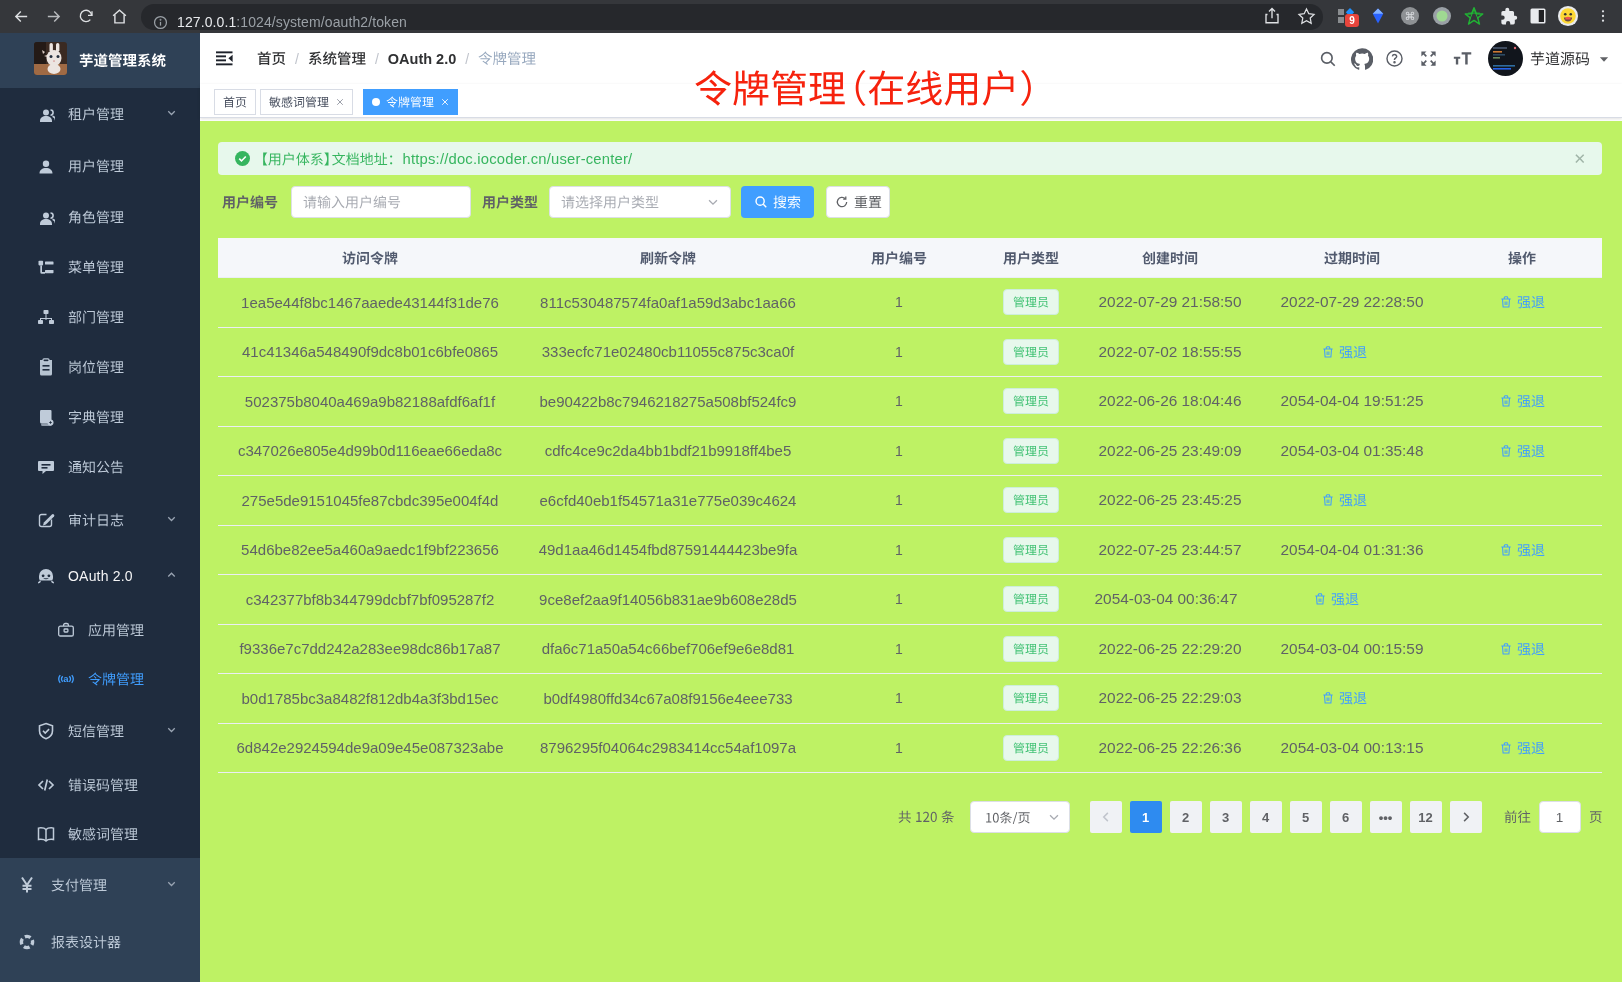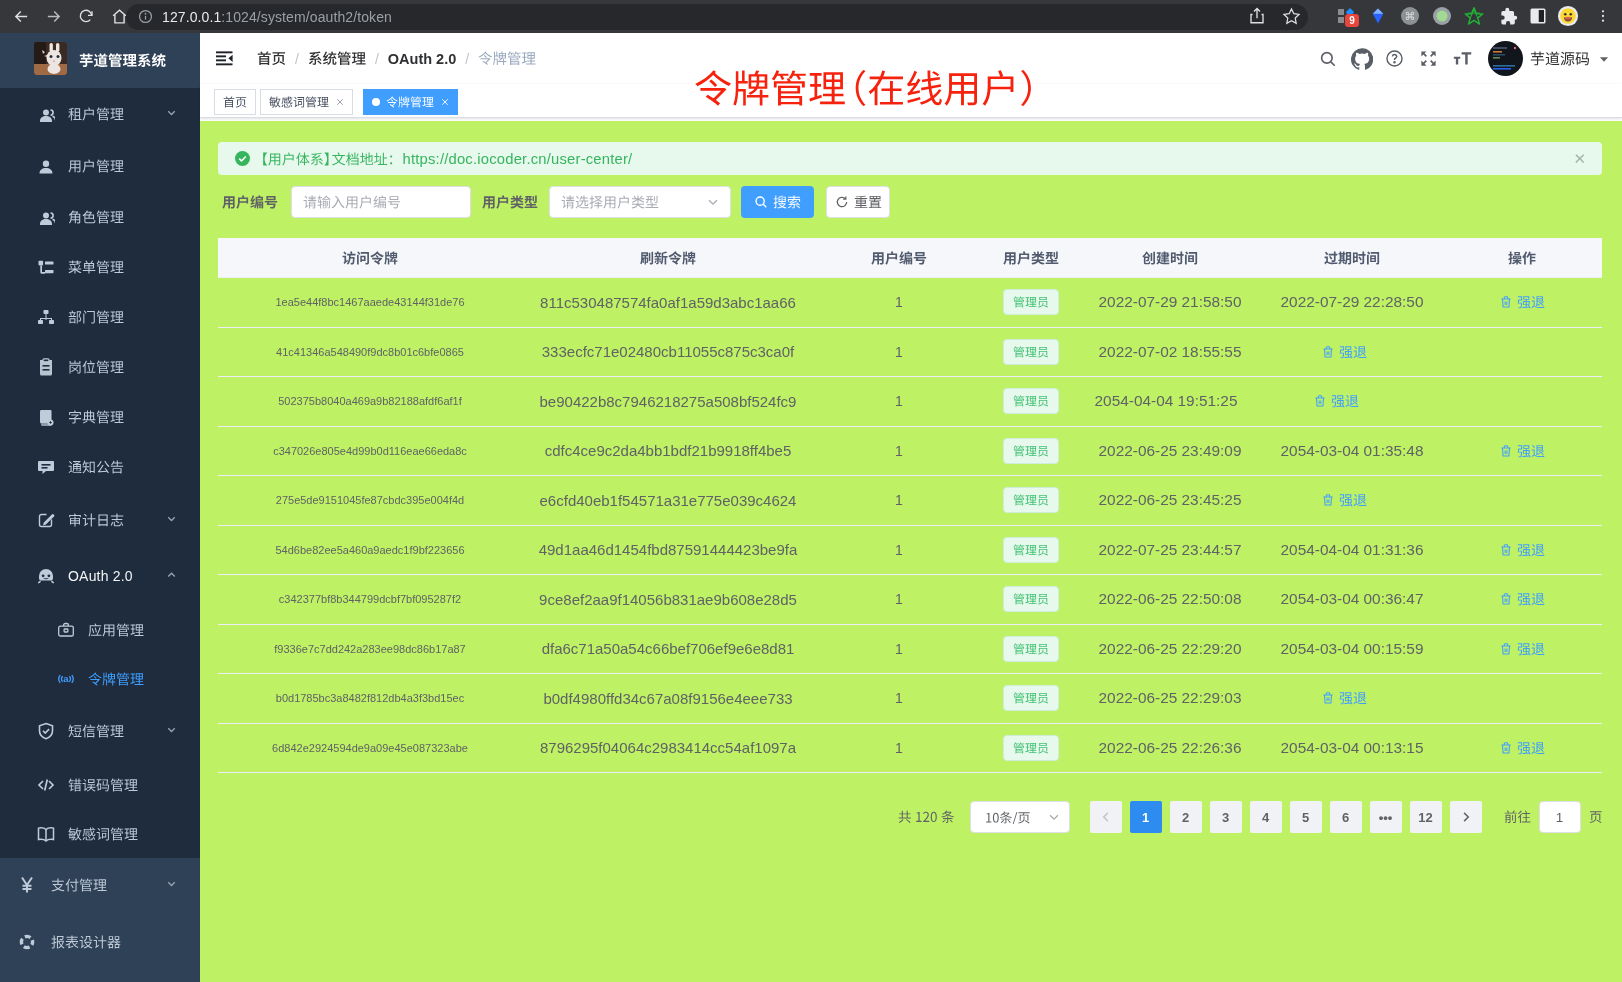--- a/index.html
+++ b/index.html
@@ -2,21 +2,21 @@
 <html><head><meta charset="utf-8"><style>
 *{margin:0;padding:0;box-sizing:border-box}
 html,body{width:1622px;height:982px;overflow:hidden;background:#fff;
  font-family:"Liberation Sans",sans-serif;-webkit-font-smoothing:antialiased}
 .abs{position:absolute}
 .cj{display:block}
 .row{display:flex;align-items:center}
 
 #chrome{position:absolute;left:0;top:0;width:1622px;height:33px;background:#35373b}
 #chrome .nico{position:absolute;top:5px;width:22px;height:22px;display:flex;align-items:center;justify-content:center}
-#pill{position:absolute;left:126px;top:3.5px;width:1182px;height:26px;border-radius:13px;background:#26282c;display:flex;align-items:center}
+#pill{position:absolute;left:141px;top:3.5px;width:1182px;height:26px;border-radius:13px;background:#26282c;display:flex;align-items:flex-end}
 #pill .url{font-size:14px;color:#e8eaed;letter-spacing:.1px}
 #pill .url .dim{color:#9aa0a6}
 
 #sidebar{position:absolute;left:0;top:33px;width:200px;height:949px;background:#2f4156}
 #menubg{position:absolute;left:0;top:55px;width:200px;height:770px;background:#1f2c3e}
 #logo{position:absolute;left:0;top:0;width:200px;height:55px;display:flex;align-items:center}
 .mi{position:absolute;left:0;width:200px;display:flex;align-items:center}
 .mi .ic{position:absolute;left:37px;width:18px;height:18px;display:flex;align-items:center;justify-content:center}
 .mi .tx{position:absolute;left:68px}
 .mi .ar{position:absolute;right:22px}
@@ -37,21 +37,21 @@
 #alert .close{position:absolute;right:16px;color:#a0b5a8;font-size:15px}
 .lbl{display:flex;align-items:center}
 .inp{position:absolute;height:32px;background:#fff;border:1px solid #dcdfe6;border-radius:4px;display:flex;align-items:center;padding:0 11px}
 .btn{position:absolute;height:32px;border-radius:4px;display:flex;align-items:center;justify-content:center}
 
 #table{position:absolute;left:18px;top:117px;width:1384px}
 .tr{display:flex;width:1384px;border-bottom:1px solid #ebeef5}
 .th{background:#f5f7fa;height:40px}
 .td{height:49.5px}
 .cell{display:flex;align-items:center;justify-content:center;font-size:14px;color:#606266}
-.c1{width:304px;font-size:11px}.c2{width:292px;font-size:15px}.c3{width:170px}.c4{width:93px}.c5{width:186px;font-size:15.4px}.c6{width:178px;font-size:15.4px}.c7{width:161px}
+.c1{width:304px;font-size:15px}.c2{width:292px;font-size:15px}.c3{width:170px}.c4{width:93px}.c5{width:186px;font-size:15.4px}.c6{width:178px;font-size:15.4px}.c7{width:161px}
 .tagx{display:flex;align-items:center;justify-content:center;height:26px;padding:0 9px;background:#e7f8ec;border:1px solid #cdeedb;border-radius:4px}
 .ql{display:flex;align-items:center;color:#409eff}
 
 #pager{position:absolute;left:0;top:680px;width:1402px;height:32px;display:flex;align-items:center;justify-content:flex-end}
 .pbtn{min-width:32px;height:32px;border-radius:2px;background:#f0f2f5;margin-left:8px;display:flex;align-items:center;justify-content:center;font-size:13px;color:#606266;font-weight:bold}
 .pbtn.on{background:#2e8bf0;color:#fff}
 #redtitle{position:absolute;left:694px;top:69px;z-index:50}
 </style></head>
 <body>
 <svg width="0" height="0" style="position:absolute">
@@ -949,20 +949,21 @@
         <div class="cell c3">1</div>
         <div class="cell c4">
           <div class="tagx">
             <svg class="cj" width="36.0" height="12" viewBox="0 -880 3000 1000" fill="#40c173">
               <use href="#gr7ba1" x="0"></use>
               <use href="#gr7406" x="1000"></use>
               <use href="#gr5458" x="2000"></use>
             </svg>
           </div>
         </div>
+        <div class="cell c5">2022-06-26 18:04:46</div>
         <div class="cell c6">2054-04-04 19:51:25</div>
         <div class="cell c7">
           <span class="ql">
             <svg style="margin-right:4px" width="14" height="14" viewBox="0 0 24 24" fill="none" stroke="#409eff" stroke-width="1.8">
               <path d="M4 7h16M9 7V4.5A1.5 1.5 0 0 1 10.5 3h3A1.5 1.5 0 0 1 15 4.5V7M6 7l1 13.5h10L18 7"></path>
               <path d="M10.5 11v6M13.5 11v6"></path>
             </svg>
             <svg class="cj" width="28.0" height="14" viewBox="0 -880 2000 1000" fill="#409eff">
               <use href="#gr5f3a" x="0"></use>
               <use href="#gr9000" x="1000"></use>
@@ -1059,21 +1060,20 @@
         <div class="cell c3">1</div>
         <div class="cell c4">
           <div class="tagx">
             <svg class="cj" width="36.0" height="12" viewBox="0 -880 3000 1000" fill="#40c173">
               <use href="#gr7ba1" x="0"></use>
               <use href="#gr7406" x="1000"></use>
               <use href="#gr5458" x="2000"></use>
             </svg>
           </div>
         </div>
-        <div class="cell c5">2022-06-25 22:50:08</div>
         <div class="cell c6">2054-03-04 00:36:47</div>
         <div class="cell c7">
           <span class="ql">
             <svg style="margin-right:4px" width="14" height="14" viewBox="0 0 24 24" fill="none" stroke="#409eff" stroke-width="1.8">
               <path d="M4 7h16M9 7V4.5A1.5 1.5 0 0 1 10.5 3h3A1.5 1.5 0 0 1 15 4.5V7M6 7l1 13.5h10L18 7"></path>
               <path d="M10.5 11v6M13.5 11v6"></path>
             </svg>
             <svg class="cj" width="28.0" height="14" viewBox="0 -880 2000 1000" fill="#409eff">
               <use href="#gr5f3a" x="0"></use>
               <use href="#gr9000" x="1000"></use>

